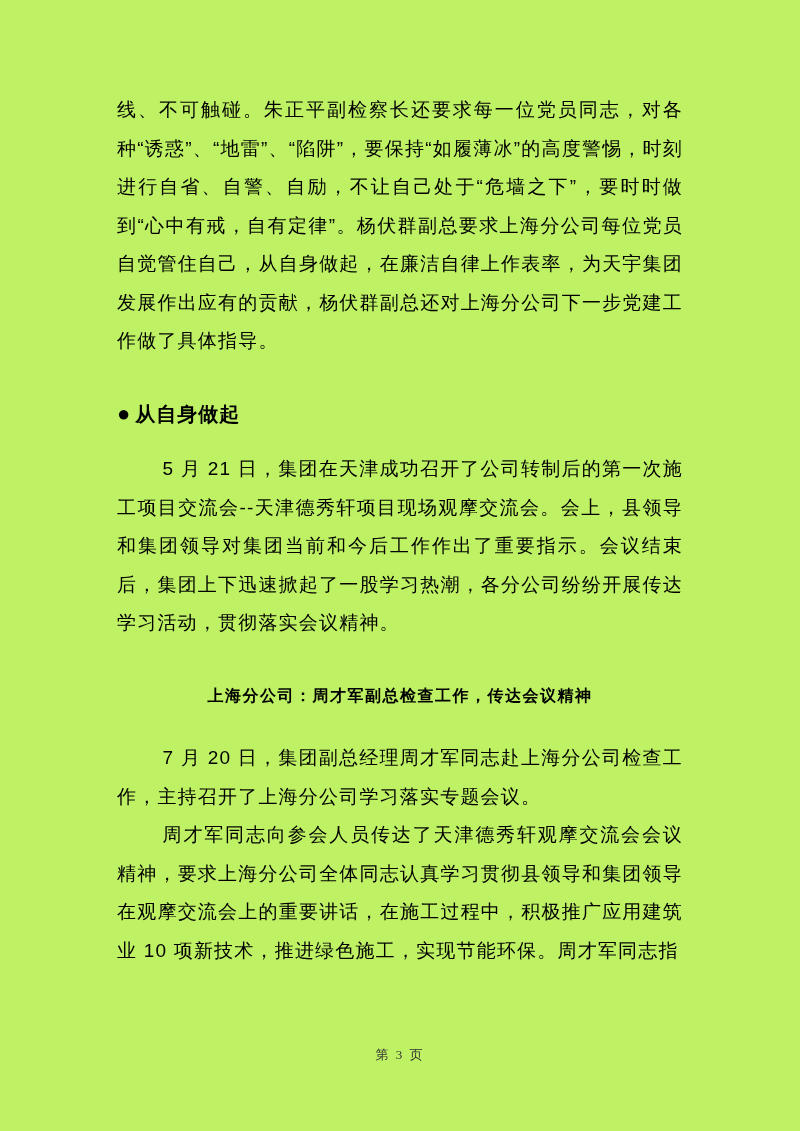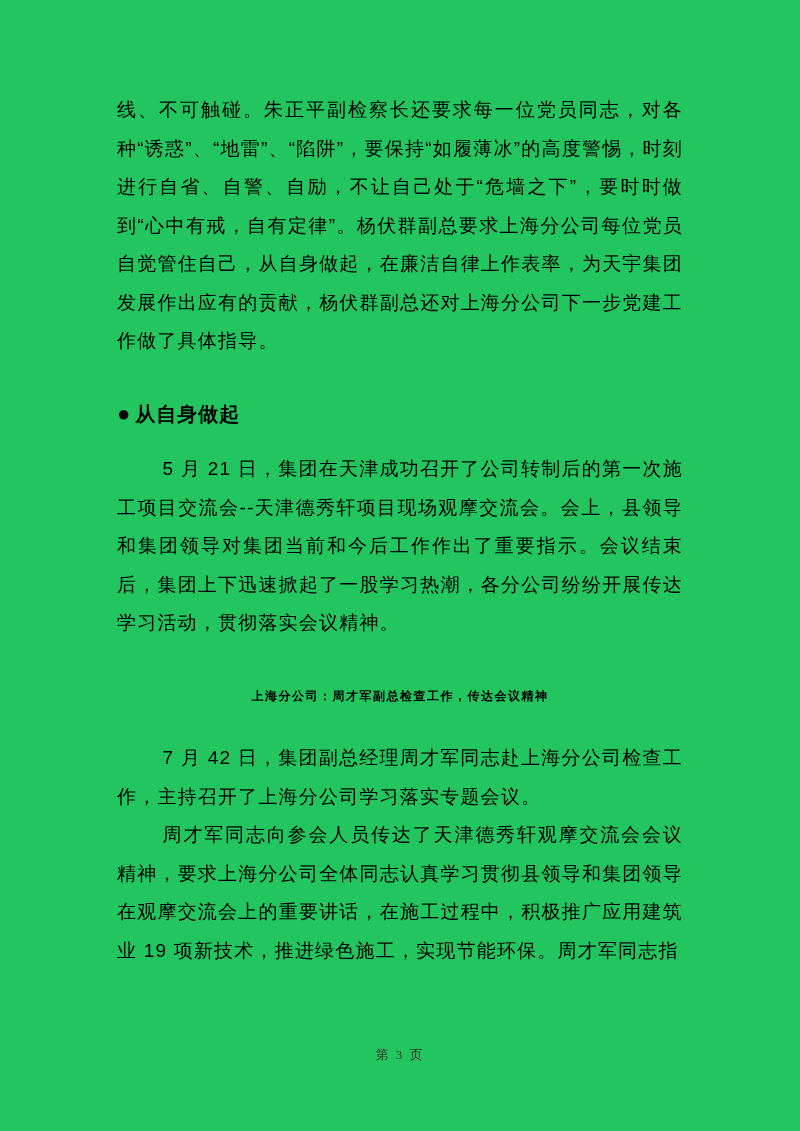--- a/index.html
+++ b/index.html
@@ -5,21 +5,21 @@
   html, body {
     margin: 0;
     padding: 0;
     background: #ffffff;
   }
   .page {
     position: relative;
     width: 800px;
     height: 1131px;
     margin: 0 auto;
-    background: #22c55e;
+    background: #bef264;
     box-sizing: border-box;
     padding: 91px 117px 0 117px;
     font-family: "Liberation Sans", "DejaVu Sans", sans-serif;
     color: #000000;
     overflow: hidden;
   }
   .para {
     margin: 0;
     font-size: 19px;
     line-height: 38.5px;
@@ -40,21 +40,21 @@
     display: flex;
     align-items: center;
   }
   .section-heading .bullet {
     font-size: 22px;
     margin-right: 4px;
     line-height: 1;
   }
   .sub-heading {
     margin: 34px 0 24px 0;
-    font-size: 12px;
+    font-size: 16px;
     line-height: 38.5px;
     font-weight: bold;
     letter-spacing: 1.5px;
     text-align: center;
   }
   .footer {
     position: absolute;
     left: 0;
     right: 0;
     top: 1046px;
@@ -74,21 +74,21 @@
 
   <div class="section-heading">
     <span class="bullet">●</span>
     <span>从自身做起</span>
   </div>
 
   <p class="para indent">5 月 21 日，集团在天津成功召开了公司转制后的第一次施工项目交流会--天津德秀轩项目现场观摩交流会。会上，县领导和集团领导对集团当前和今后工作作出了重要指示。会议结束后，集团上下迅速掀起了一股学习热潮，各分公司纷纷开展传达学习活动，贯彻落实会议精神。</p>
 
   <h3 class="sub-heading">上海分公司：周才军副总检查工作，传达会议精神</h3>
 
-  <p class="para indent">7 月 42 日，集团副总经理周才军同志赴上海分公司检查工作，主持召开了上海分公司学习落实专题会议。</p>
+  <p class="para indent">7 月 20 日，集团副总经理周才军同志赴上海分公司检查工作，主持召开了上海分公司学习落实专题会议。</p>
 
-  <p class="para indent">周才军同志向参会人员传达了天津德秀轩观摩交流会会议精神，要求上海分公司全体同志认真学习贯彻县领导和集团领导在观摩交流会上的重要讲话，在施工过程中，积极推广应用建筑业 19 项新技术，推进绿色施工，实现节能环保。周才军同志指</p>
+  <p class="para indent">周才军同志向参会人员传达了天津德秀轩观摩交流会会议精神，要求上海分公司全体同志认真学习贯彻县领导和集团领导在观摩交流会上的重要讲话，在施工过程中，积极推广应用建筑业 10 项新技术，推进绿色施工，实现节能环保。周才军同志指</p>
 
   <div class="footer">
     <span>第 3 页</span>
   </div>
 
 </div>
 
 </body></html>

